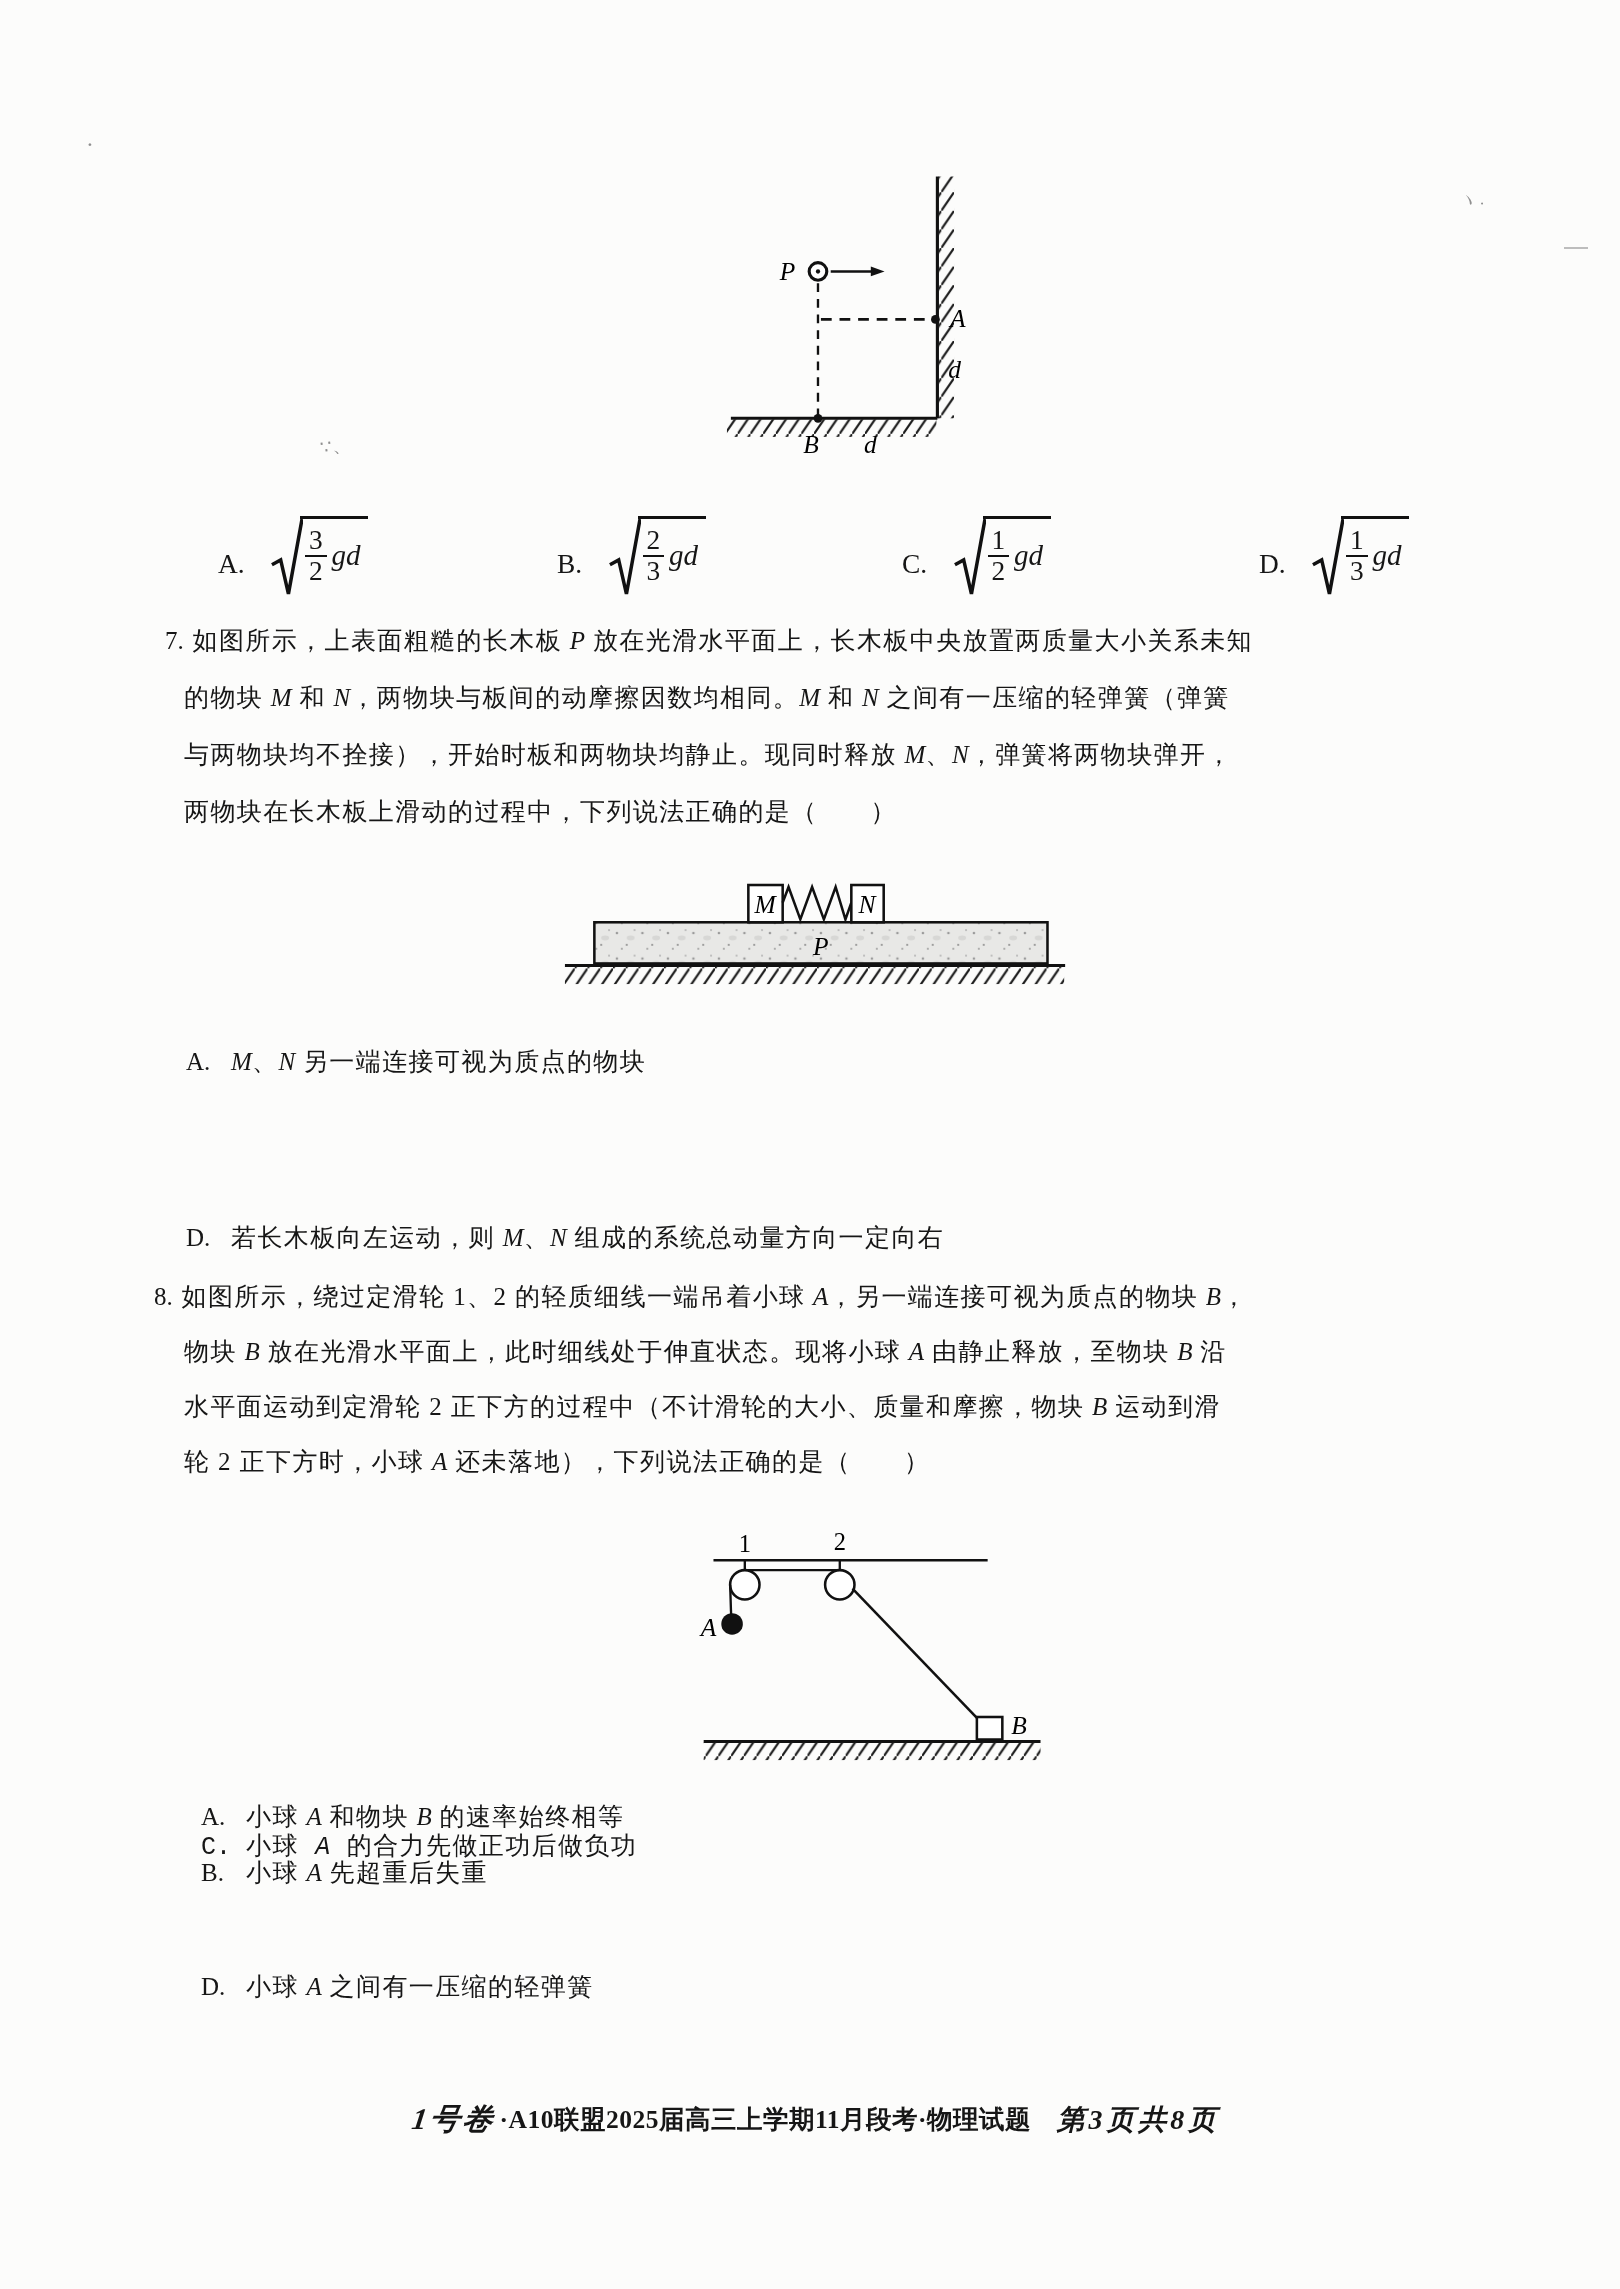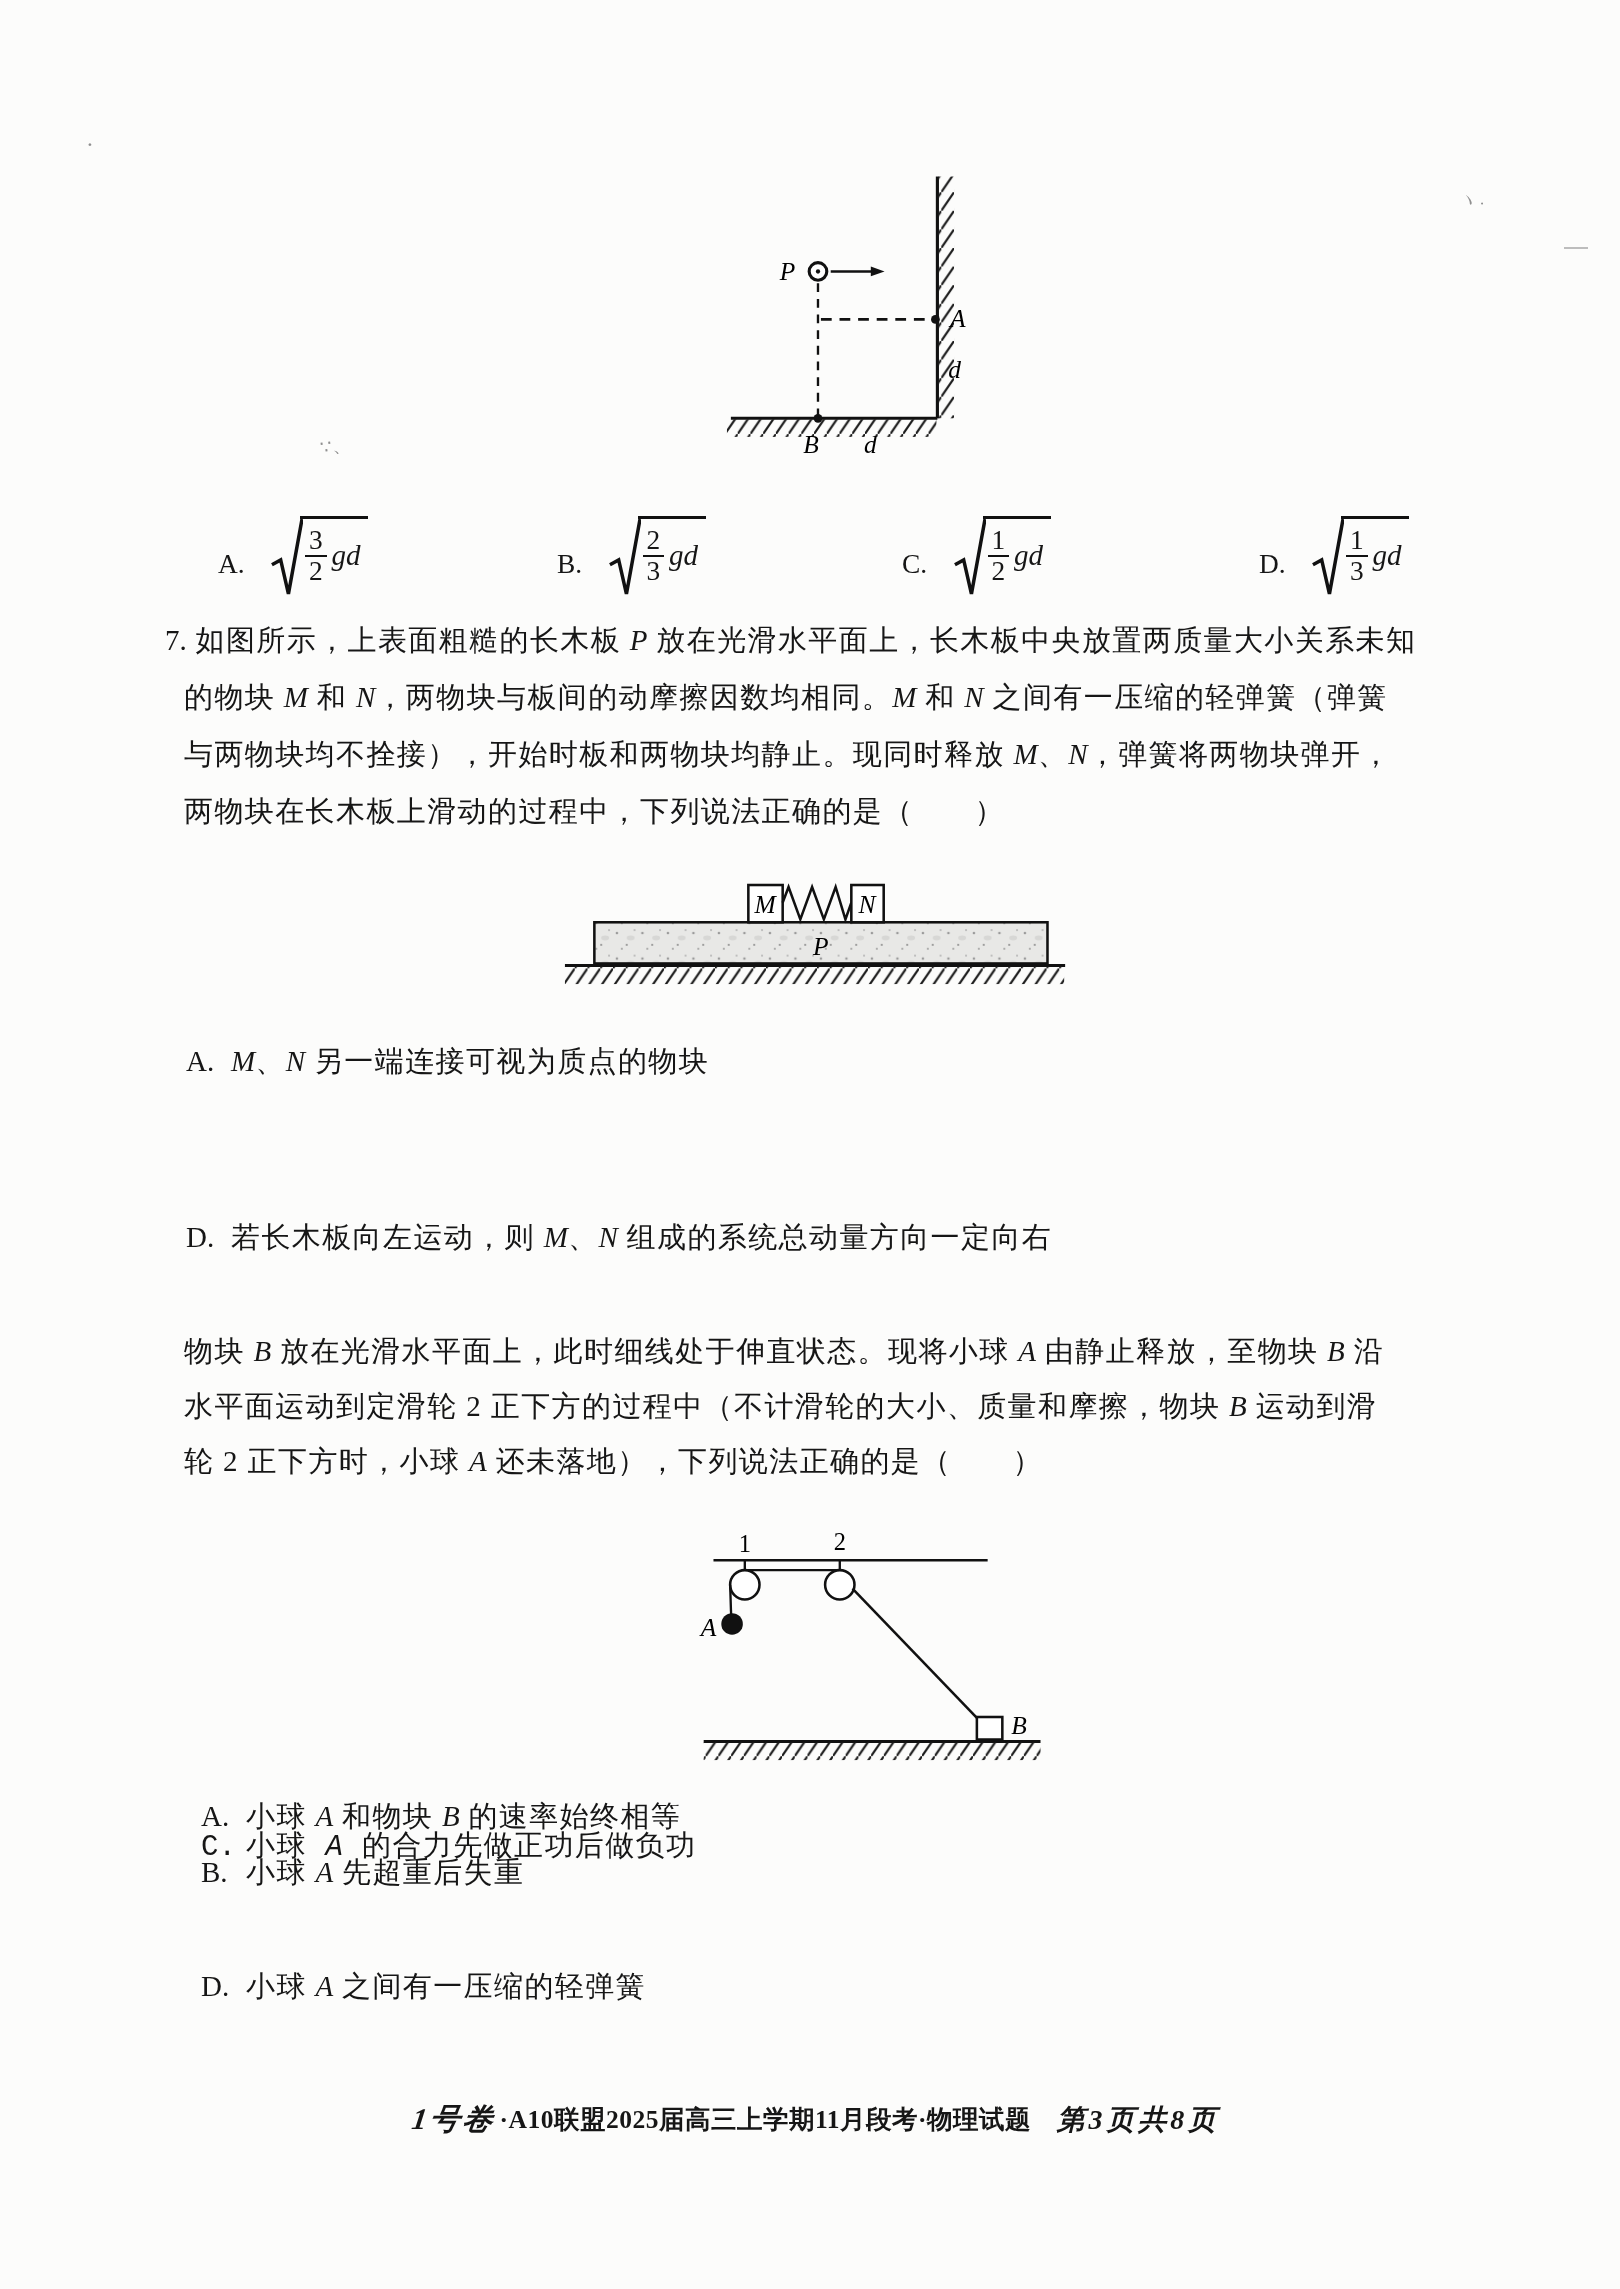--- a/index.html
+++ b/index.html
@@ -1,18 +1,18 @@
 <!DOCTYPE html>
 <html><head>
 <meta charset="utf-8">
 <style>
   html,body{margin:0;padding:0;background:#888;}
   .page{position:relative;width:1620px;height:2290px;background:#fcfcfb;
         font-family:"Liberation Serif","DejaVu Serif",serif;color:#161616;overflow:hidden;}
-  .line{position:absolute;font-size:29px;line-height:33px;letter-spacing:1.4px;white-space:nowrap;}
+  .line{position:absolute;font-size:25px;line-height:33px;letter-spacing:1.4px;white-space:nowrap;}
   .line .it,.it{font-style:italic;letter-spacing:0.2px;}
   .qnum{display:inline-block;margin-right:8.8px;letter-spacing:0;}
   .olab{display:inline-block;width:45px;letter-spacing:0;}
   
   .fopt{position:absolute;top:512px;display:flex;align-items:flex-start;}
   .folab{font-size:27.4px;margin-top:37px;margin-right:25.5px;}
   .sqrt{display:flex;align-items:flex-start;margin-top:3.9px;}
   .radsvg{display:block;}
   .radicand{border-top:3.4px solid #111;margin-left:-2.9px;height:78px;box-sizing:border-box;
             padding:6.9px 7.8px 0 4.9px;display:flex;align-items:flex-start;}
@@ -161,20 +161,23 @@
     <rect x="3" y="93" width="509" height="18" fill="url(#hatch2)"></rect>
   </svg>
 
   <div class="line" style="top:1045px;left:186px;">
     <span class="olab">A.</span><span><span class="it">M</span><span>、</span><span class="it">N</span><span> 另一端连接可视为质点的物块</span></span>
   </div>
   <div class="line" style="top:1221px;left:186px;">
     <span class="olab">D.</span><span><span>若长木板向左运动，则 </span><span class="it">M</span><span>、</span><span class="it">N</span><span> 组成的系统总动量方向一定向右</span></span>
   </div>
 
+  <div class="line" style="top:1280px;left:154px;">
+    <span class="qnum">8.</span><span><span>如图所示，绕过定滑轮 1、2 的轻质细线一端吊着小球 </span><span class="it">A</span><span>，另一端连接可视为质点的物块 </span><span class="it">B</span><span>，</span></span>
+  </div>
   <div class="line" style="top:1335px;left:184px;"><span>物块 </span><span class="it">B</span><span> 放在光滑水平面上，此时细线处于伸直状态。现将小球 </span><span class="it">A</span><span> 由静止释放，至物块 </span><span class="it">B</span><span> 沿</span></div>
   <div class="line" style="top:1390px;left:184px;text-align:center;"><span>水平面运动到定滑轮 2 正下方的过程中（不计滑轮的大小、质量和摩擦，物块 </span><span class="it">B</span><span> 运动到滑</span></div>
   <div class="line" style="top:1445px;left:184px;"><span>轮 2 正下方时，小球 </span><span class="it">A</span><span> 还未落地），下列说法正确的是（　　）</span></div>
 
   <svg class="fig" style="left:642px;top:1514px;" width="470" height="265" viewBox="0 0 480 270">
     <defs>
       <pattern id="hatch3" patternUnits="userSpaceOnUse" width="13" height="19">
         <line x1="0" y1="19" x2="13" y2="0" stroke="#1a1a1a" stroke-width="2.2"></line>
       </pattern>
     </defs>

